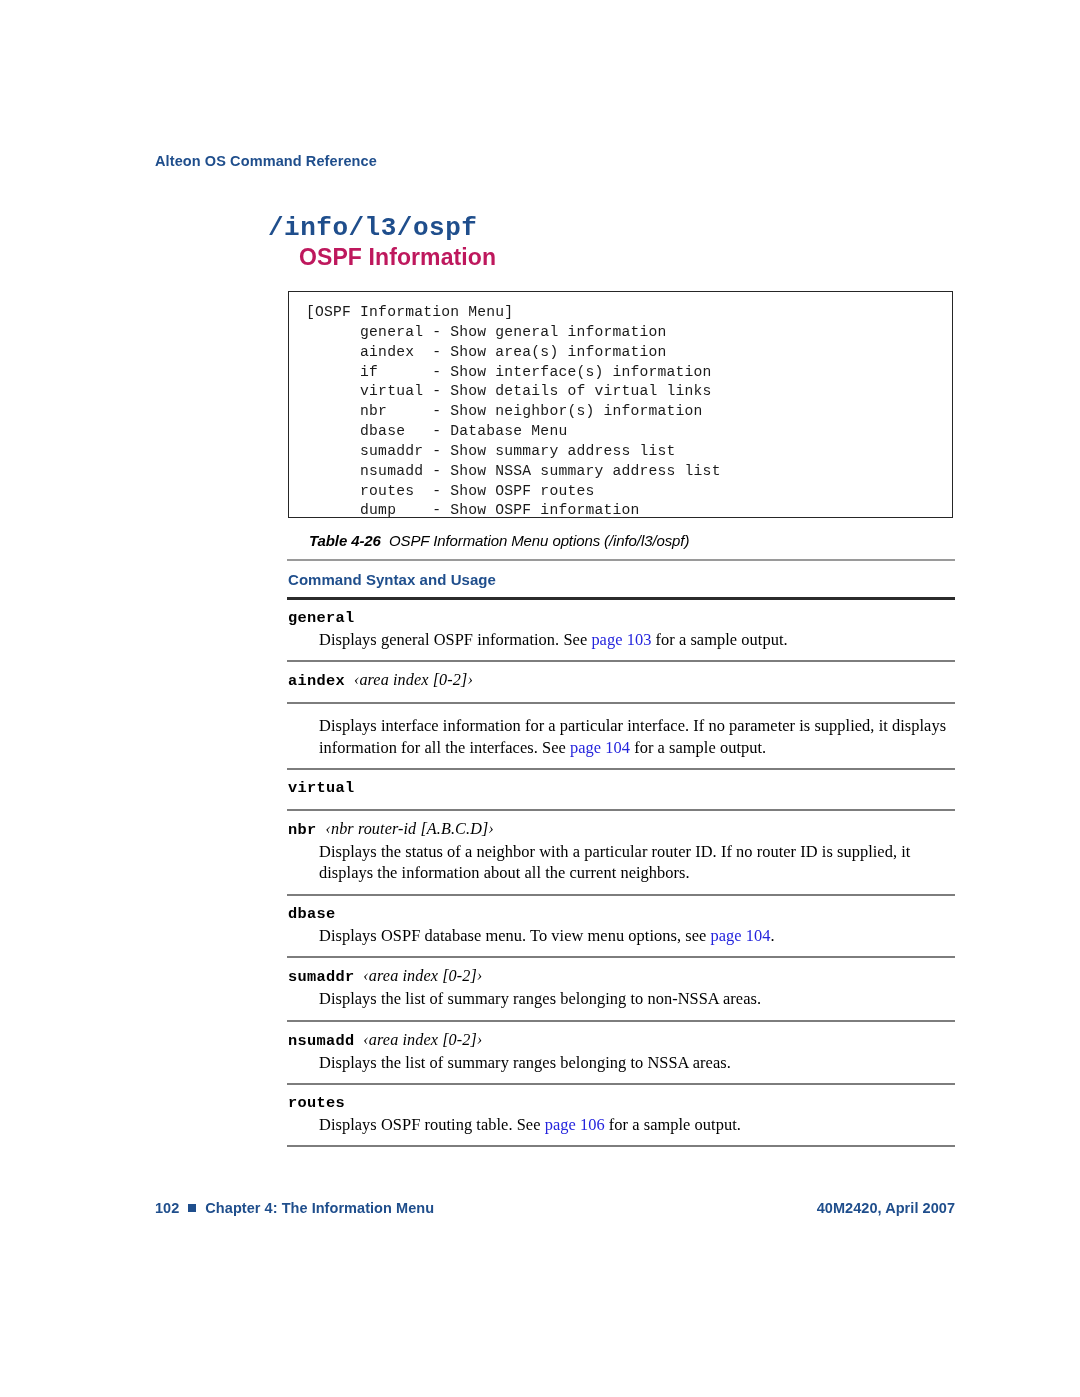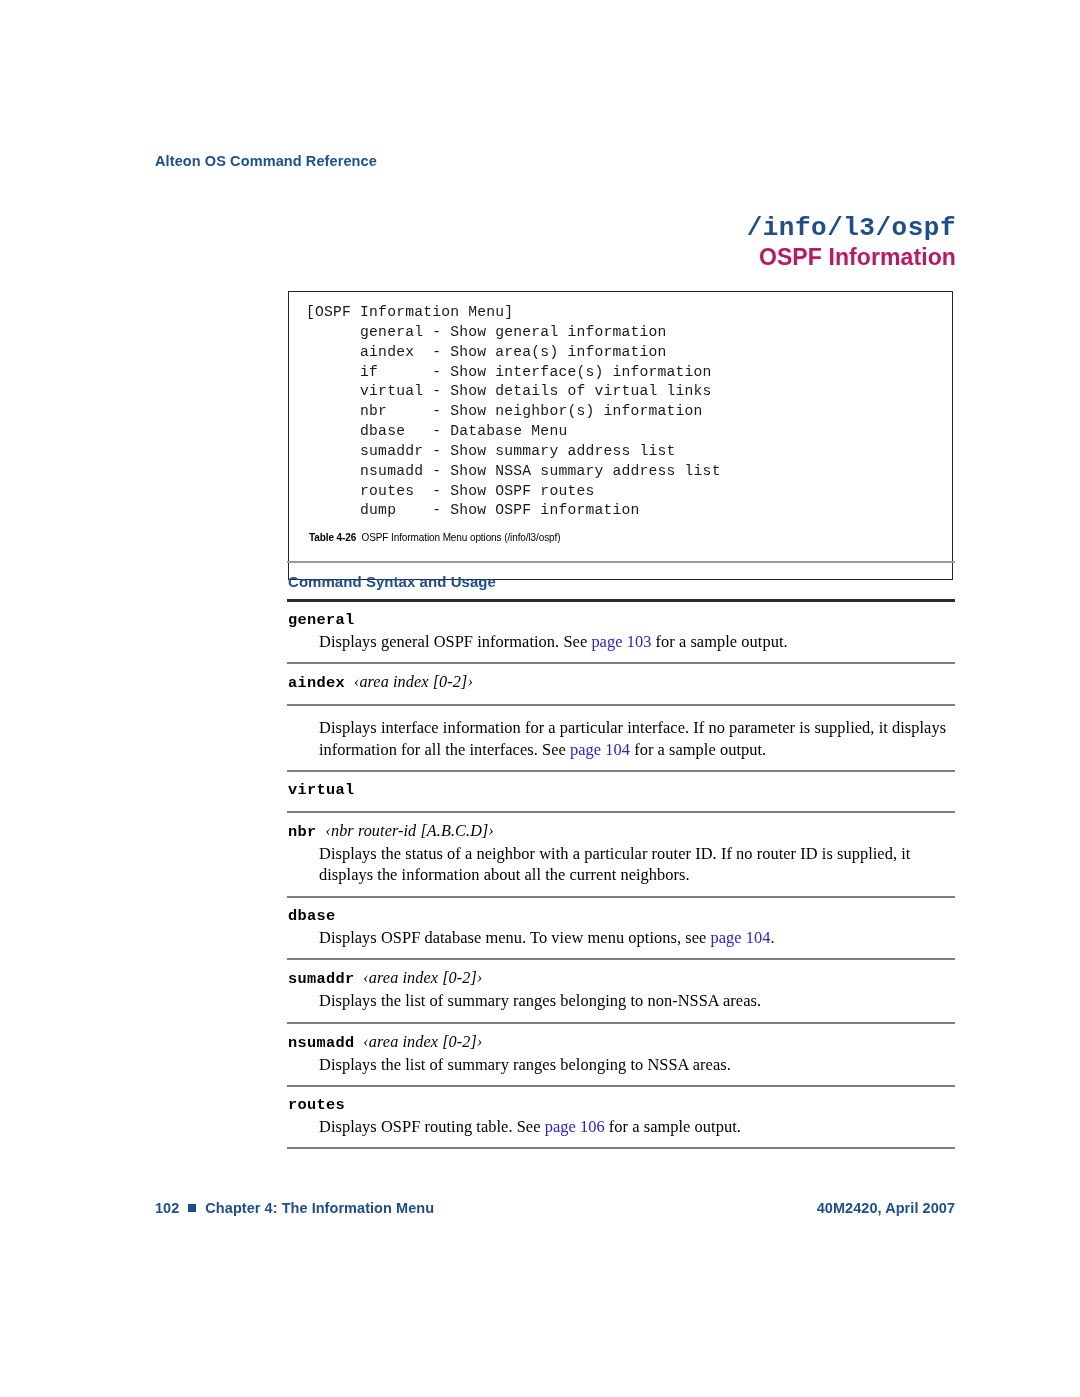--- a/index.html
+++ b/index.html
@@ -24,24 +24,23 @@
     font-family: "Liberation Sans", sans-serif;
     font-size: 14.5px;
     font-weight: 700;
     color: #1f4e8c;
     letter-spacing: 0.1px;
   }
 
   
   .title-block {
     position: absolute;
-    left: 256px;
+    left: 268px;
     top: 214px;
     width: 700px;
-    text-align: right;
   }
   .title-path {
     font-family: "Liberation Mono", "DejaVu Sans Mono", monospace;
     font-size: 26px;
     font-weight: 700;
     color: #1f4e8c;
     letter-spacing: 0.5px;
     line-height: 1.08;
   }
   .title-sub {
@@ -54,21 +53,21 @@
     letter-spacing: 0.1px;
     line-height: 1.12;
   }
 
   
   .code-box {
     position: absolute;
     left: 288px;
     top: 291px;
     width: 665px;
-    height: 289px;
+    height: 227px;
     border: 1.3px solid #262626;
     box-sizing: border-box;
     background: #ffffff;
   }
   .code-box pre {
     margin: 0;
     padding: 11px 0 0 17px;
     font-family: "Liberation Mono", "DejaVu Sans Mono", monospace;
     font-size: 14.7px;
     line-height: 19.85px;
@@ -79,24 +78,25 @@
 
   
   .table-wrap {
     position: absolute;
     left: 287px;
     top: 532px;
     width: 668px;
   }
   .table-caption {
     font-family: "Liberation Sans", sans-serif;
-    font-size: 10px;
-    color: #000000;
-    padding: 0 0 18px 22px;
+    font-size: 15px;
+    color: #000000;
+    padding: 0 0 10px 22px;
     letter-spacing: -0.1px;
+    font-style: italic;
   }
   .table-caption .tc-strong {
     font-weight: 700;
   }
   .rule-gray {
     height: 2.4px;
     background: #9a9a9a;
     width: 100%;
   }
   .rule-dark {

